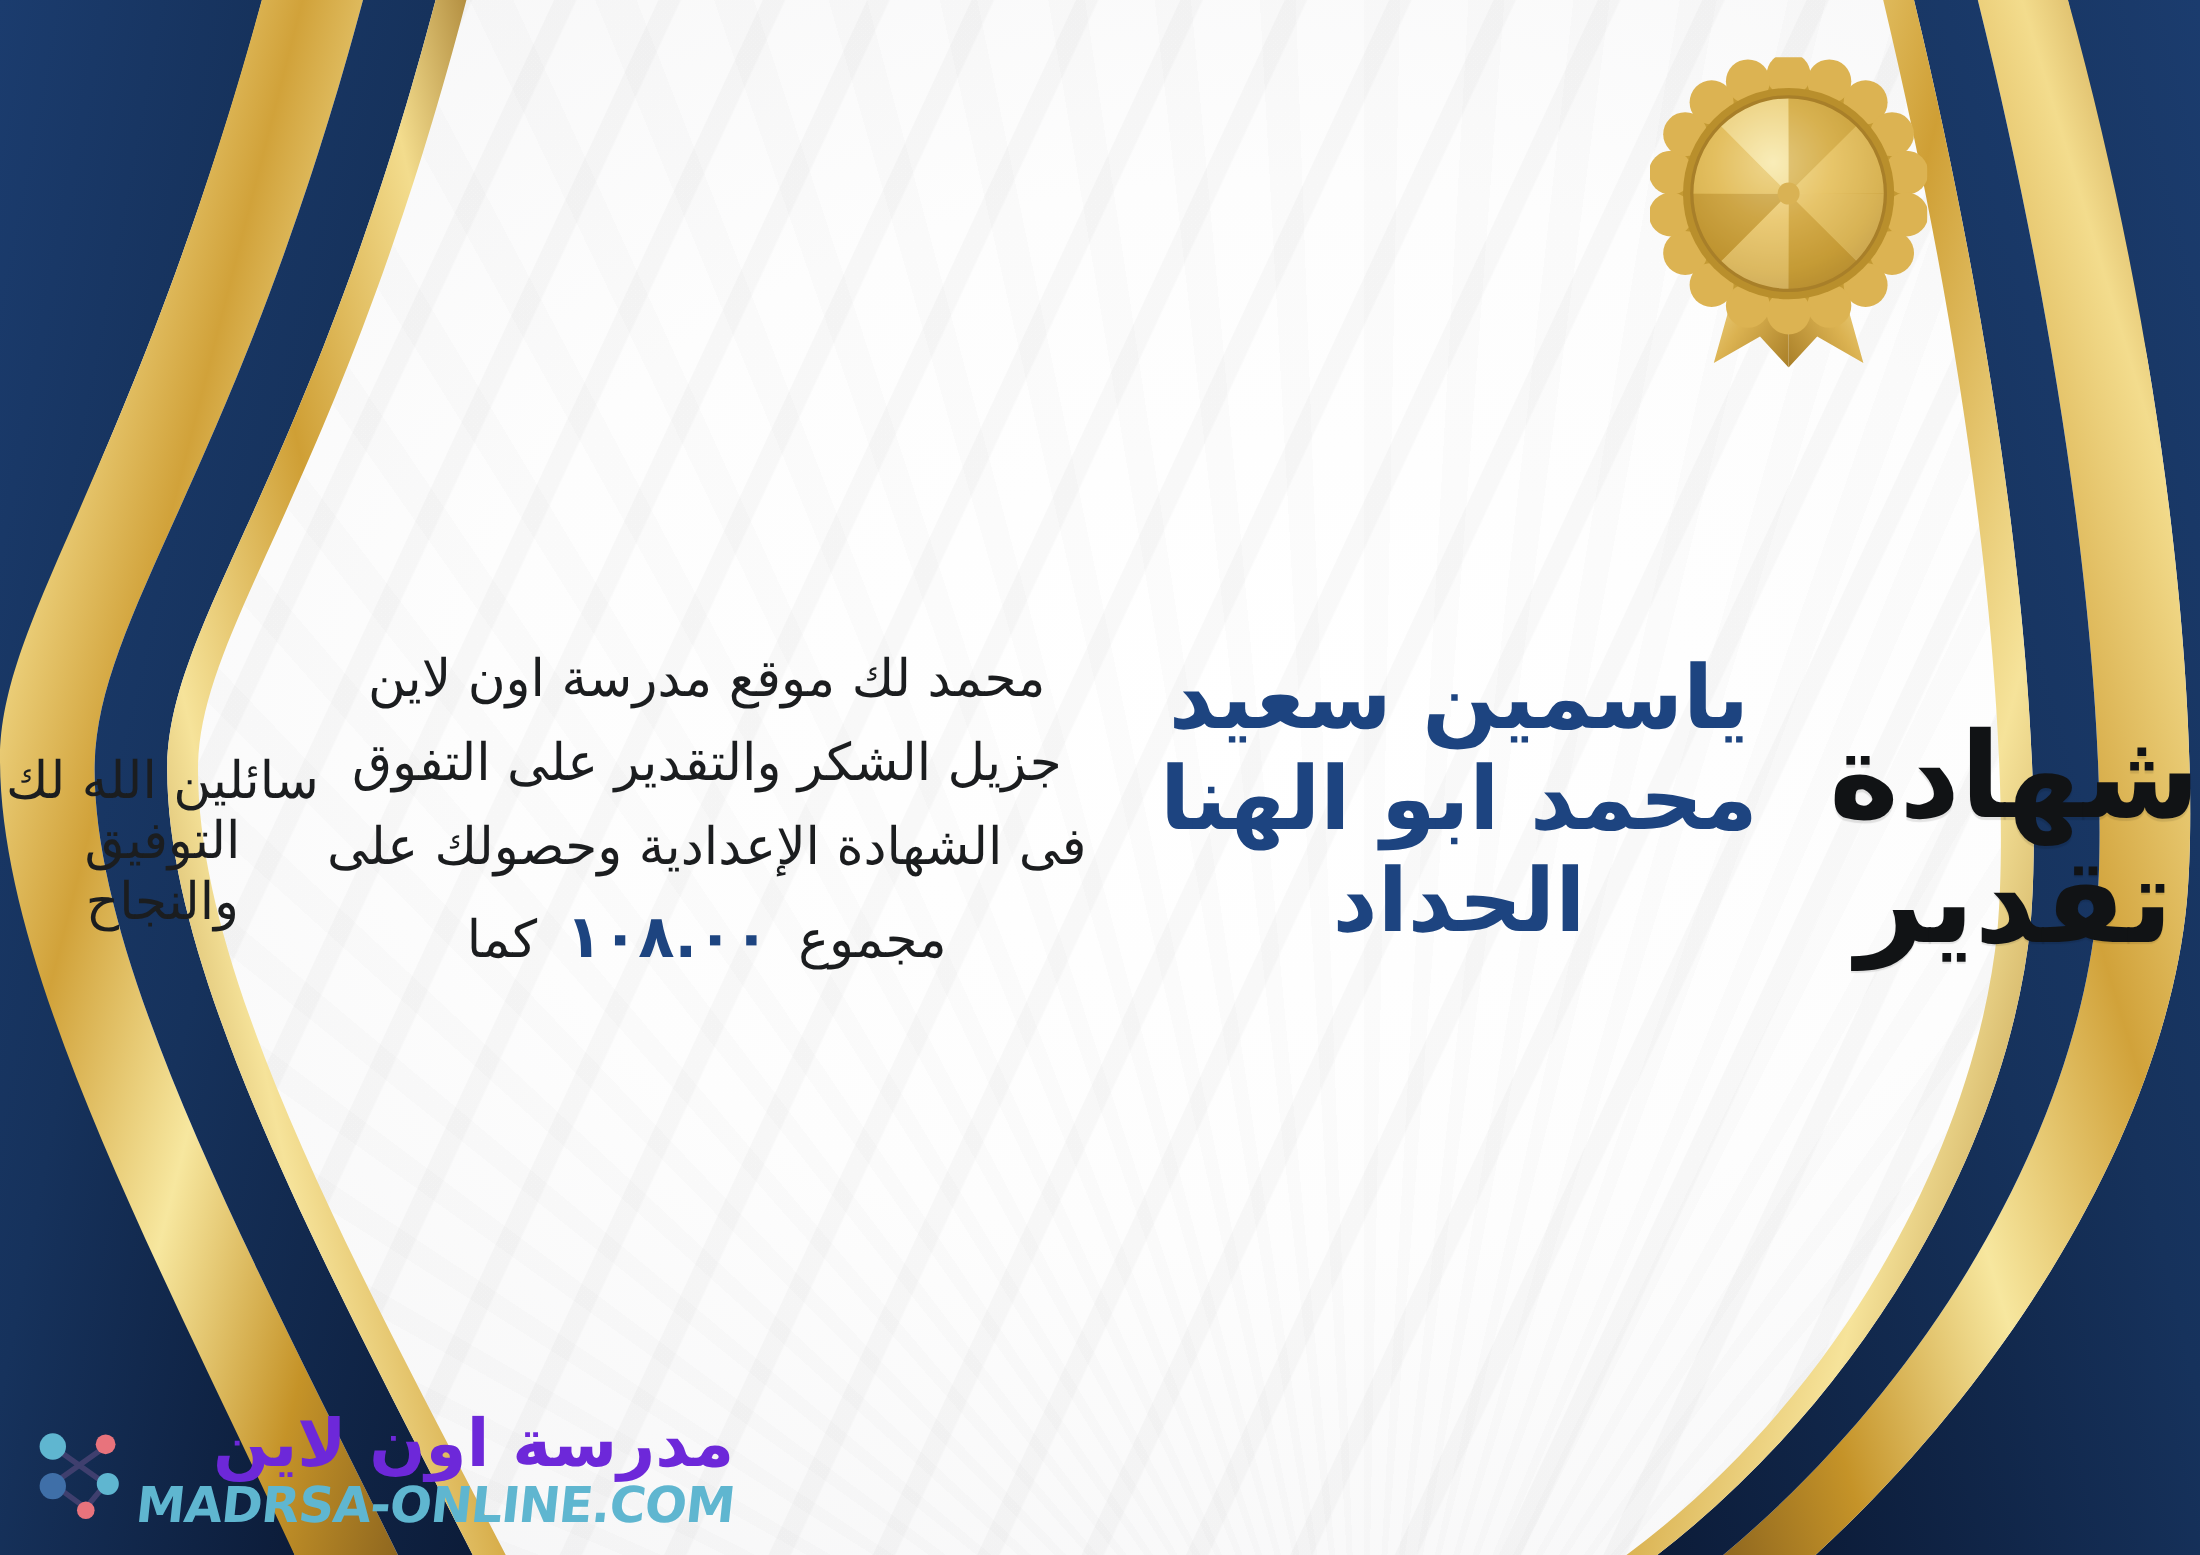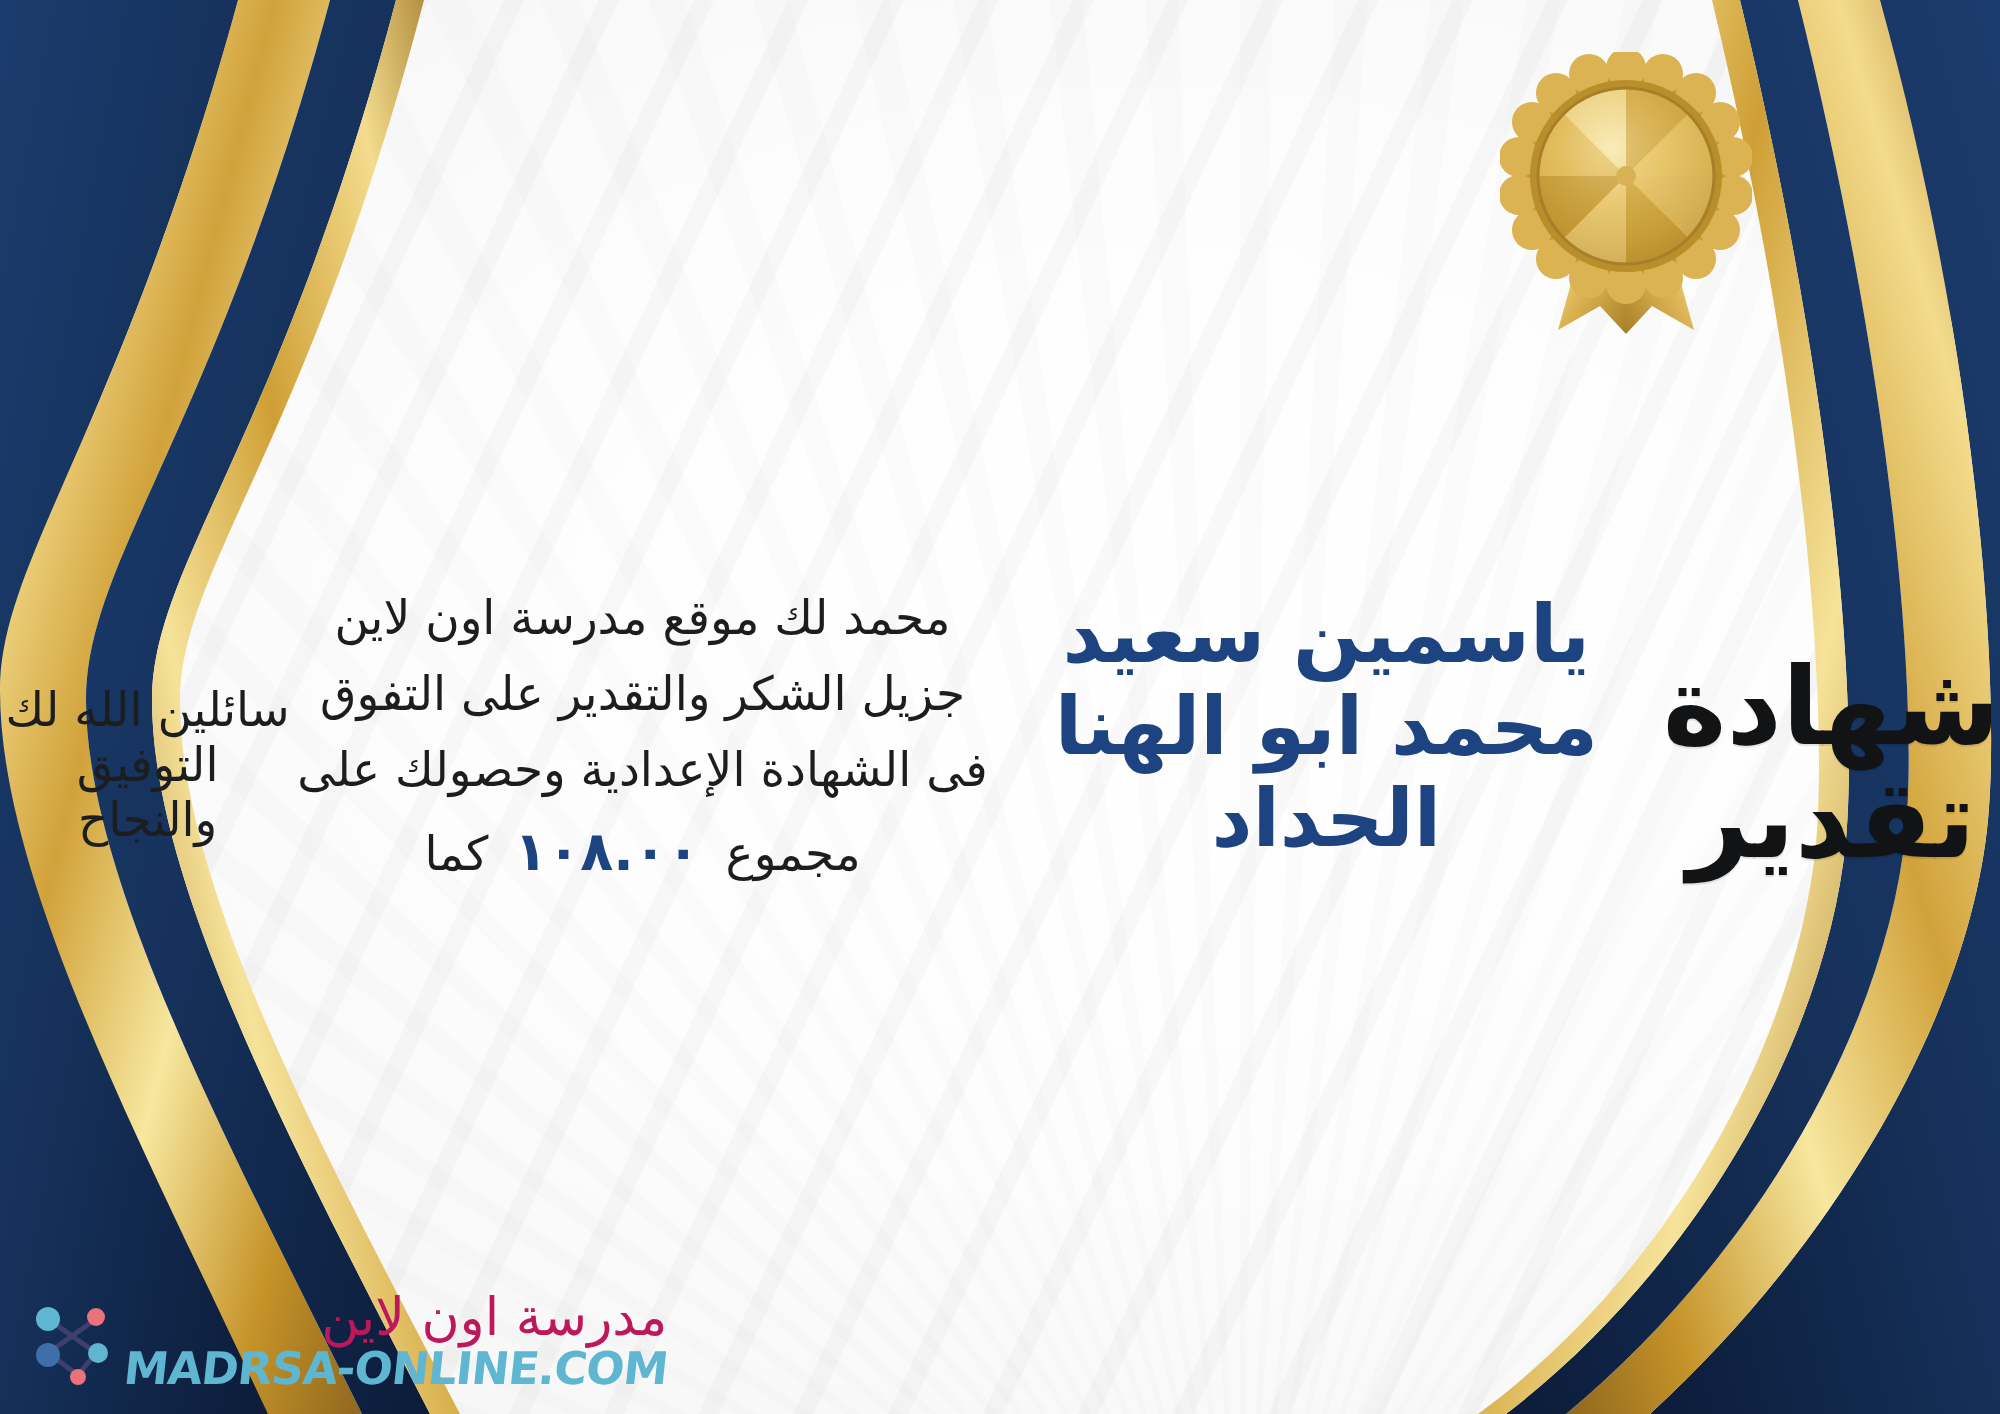--- a/index.html
+++ b/index.html
@@ -93,21 +93,21 @@
   .medal{position:absolute;top:52px;right:248px;width:252px;height:282px;}
   .medal svg{display:block;}
 
   
   .brand{
     position:absolute;left:26px;bottom:22px;
     display:flex;flex-direction:row-reverse;align-items:center;gap:6px;
   }
   .brand-text{display:flex;flex-direction:column;align-items:flex-start;}
   .brand-ar{
-    font-size:52px;font-weight:400;color:#be185d;line-height:1.05;
+    font-size:60px;font-weight:700;color:#6d28d9;line-height:1.05;
     direction:rtl;white-space:nowrap;
   }
   .brand-url{
     font-size:45px;font-weight:800;color:#5fb6d0;line-height:1.05;
     letter-spacing:-1px;direction:ltr;white-space:nowrap;
     font-family:"DejaVu Sans","Liberation Sans",sans-serif;
     transform:skewX(-6deg);
   }
   .brand-mark{width:92px;height:92px;flex:0 0 auto;}
 </style>

